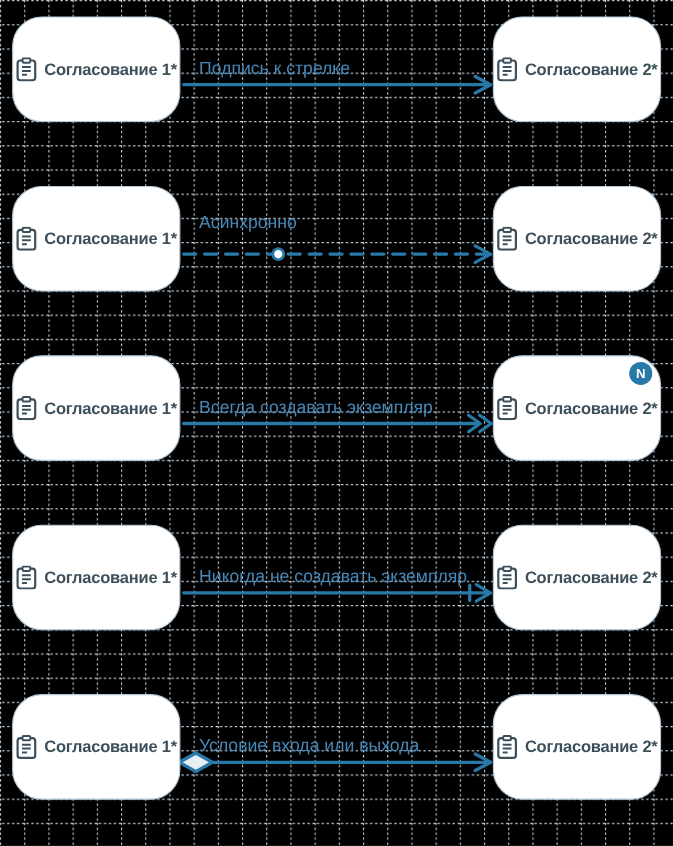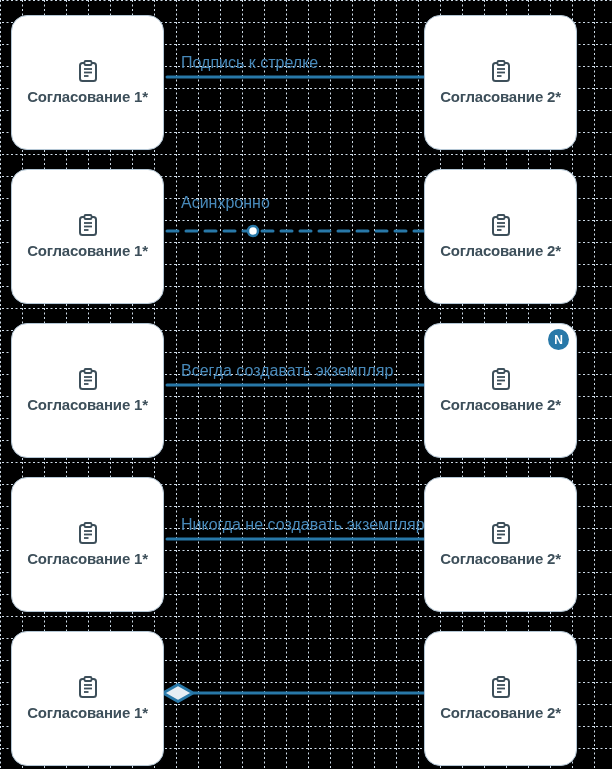--- a/index.html
+++ b/index.html
@@ -2,39 +2,39 @@
 <html><head>
 <meta charset="utf-8">
 <style>
   html,body{margin:0;padding:0;background:#e6edf3;}
   .canvas{
     position:relative;width:612px;height:769px;background:#000000;
     font-family:"Liberation Sans",sans-serif;overflow:hidden;
   }
   .layer{position:absolute;left:0;top:0;}
   .node{
-    position:absolute;width:153px;height:135px;background:#ffffff;
-    border:1.5px solid #b4c6d4;border-radius:16px;box-sizing:border-box;
-    display:flex;flex-direction:column;align-items:center;justify-content:center;gap:6px;
+    position:absolute;width:153px;height:96px;background:#ffffff;
+    border:1.5px solid #b4c6d4;border-radius:27px;box-sizing:border-box;
+    display:flex;flex-direction:row;align-items:center;justify-content:center;gap:6px;
     box-shadow:0 1px 3px rgba(70,100,130,.10);
   }
   .node-label{
     font-size:15px;font-weight:700;color:#3d4f5a;letter-spacing:-.2px;white-space:nowrap;
   }
   .node-icon{display:block;line-height:0;}
   .arrow-label{
     position:absolute;font-size:16px;line-height:20px;color:#4788b8;white-space:nowrap;
   }
   .badge{
     position:absolute;top:5px;right:7px;width:21px;height:21px;border-radius:50%;
     background:#2878a8;color:#ffffff;font-size:12px;font-weight:700;
     display:flex;align-items:center;justify-content:center;
   }
   
-  .col-src{left:11px;} .col-tgt{left:424px;}
+  .col-src{left:11px;} .col-tgt{left:448px;}
   .row-0{top:15px;} .row-1{top:169px;} .row-2{top:323px;} .row-3{top:477px;} .row-4{top:631px;}
   .lbl-0{top:53px;} .lbl-1{top:193px;} .lbl-2{top:361px;} .lbl-3{top:515px;} .lbl-4{top:669px;}
   .lbl-x{left:181px;}
 </style>
 </head>
 <body>
 
 <div class="canvas">
 
   <svg class="layer" width="612" height="769" viewBox="0 0 612 769">
@@ -72,20 +72,21 @@
       <polygon points="163,693 178,684.5 193,693 178,701.5" fill="#e6edf3"></polygon>
       <line x1="194" y1="693" x2="443" y2="693"></line>
       <path d="M432 685.5 L446 693 L432 700.5"></path>
     </g>
   </svg>
 
   <div class="arrow-label lbl-x lbl-0">Подпись к стрелке</div>
   <div class="arrow-label lbl-x lbl-1">Асинхронно</div>
   <div class="arrow-label lbl-x lbl-3">Никогда не создавать экземпляр</div>
   <div class="arrow-label lbl-x lbl-2">Всегда создавать экземпляр</div>
+  <div class="arrow-label lbl-x lbl-4">Условие входа или выхода</div>
 
   <div class="node col-src row-0">
     <span class="node-icon">
       <svg width="20" height="22" viewBox="0 0 20 22">
           <rect x="2" y="3" width="16" height="18" rx="2.5" fill="none" stroke="#3d4f5a" stroke-width="2"></rect>
           <rect x="6.5" y="1" width="7" height="4" rx="1" fill="#ffffff" stroke="#3d4f5a" stroke-width="1.8"></rect>
           <line x1="6" y1="9" x2="14" y2="9" stroke="#3d4f5a" stroke-width="1.8"></line>
           <line x1="6" y1="12.5" x2="14" y2="12.5" stroke="#3d4f5a" stroke-width="1.8"></line>
           <line x1="6" y1="16" x2="10.5" y2="16" stroke="#3d4f5a" stroke-width="1.8"></line>
         </svg>

